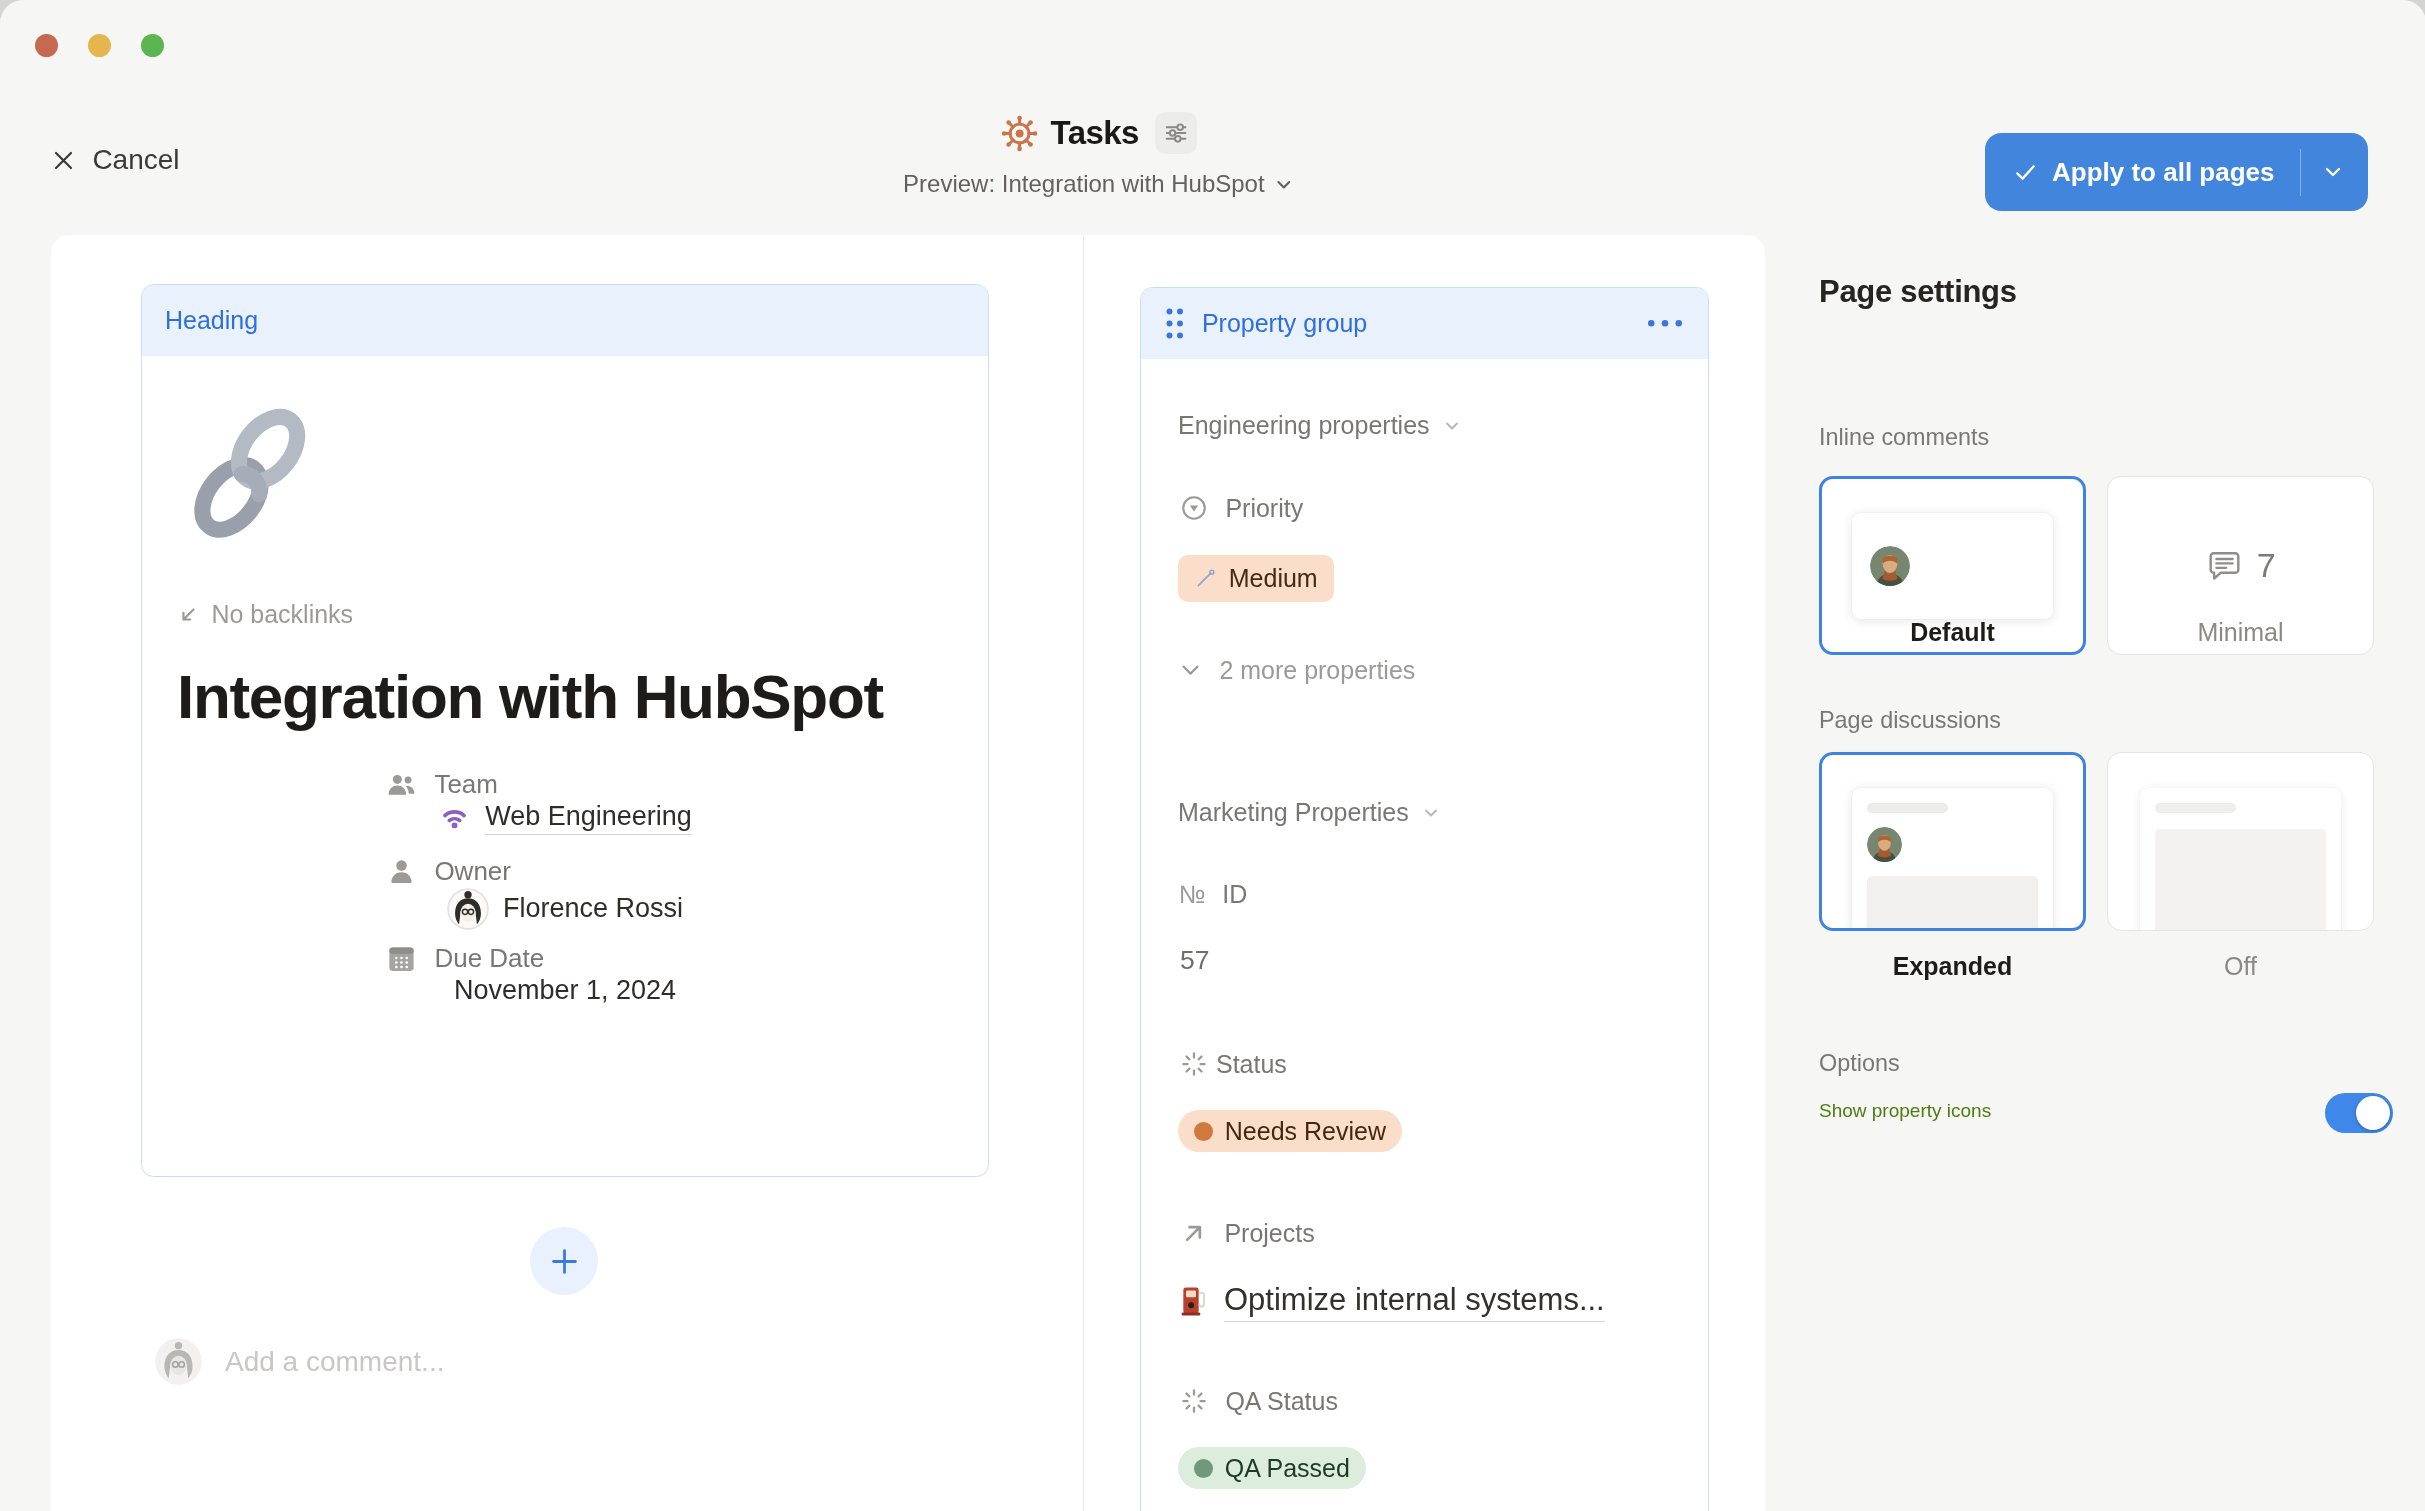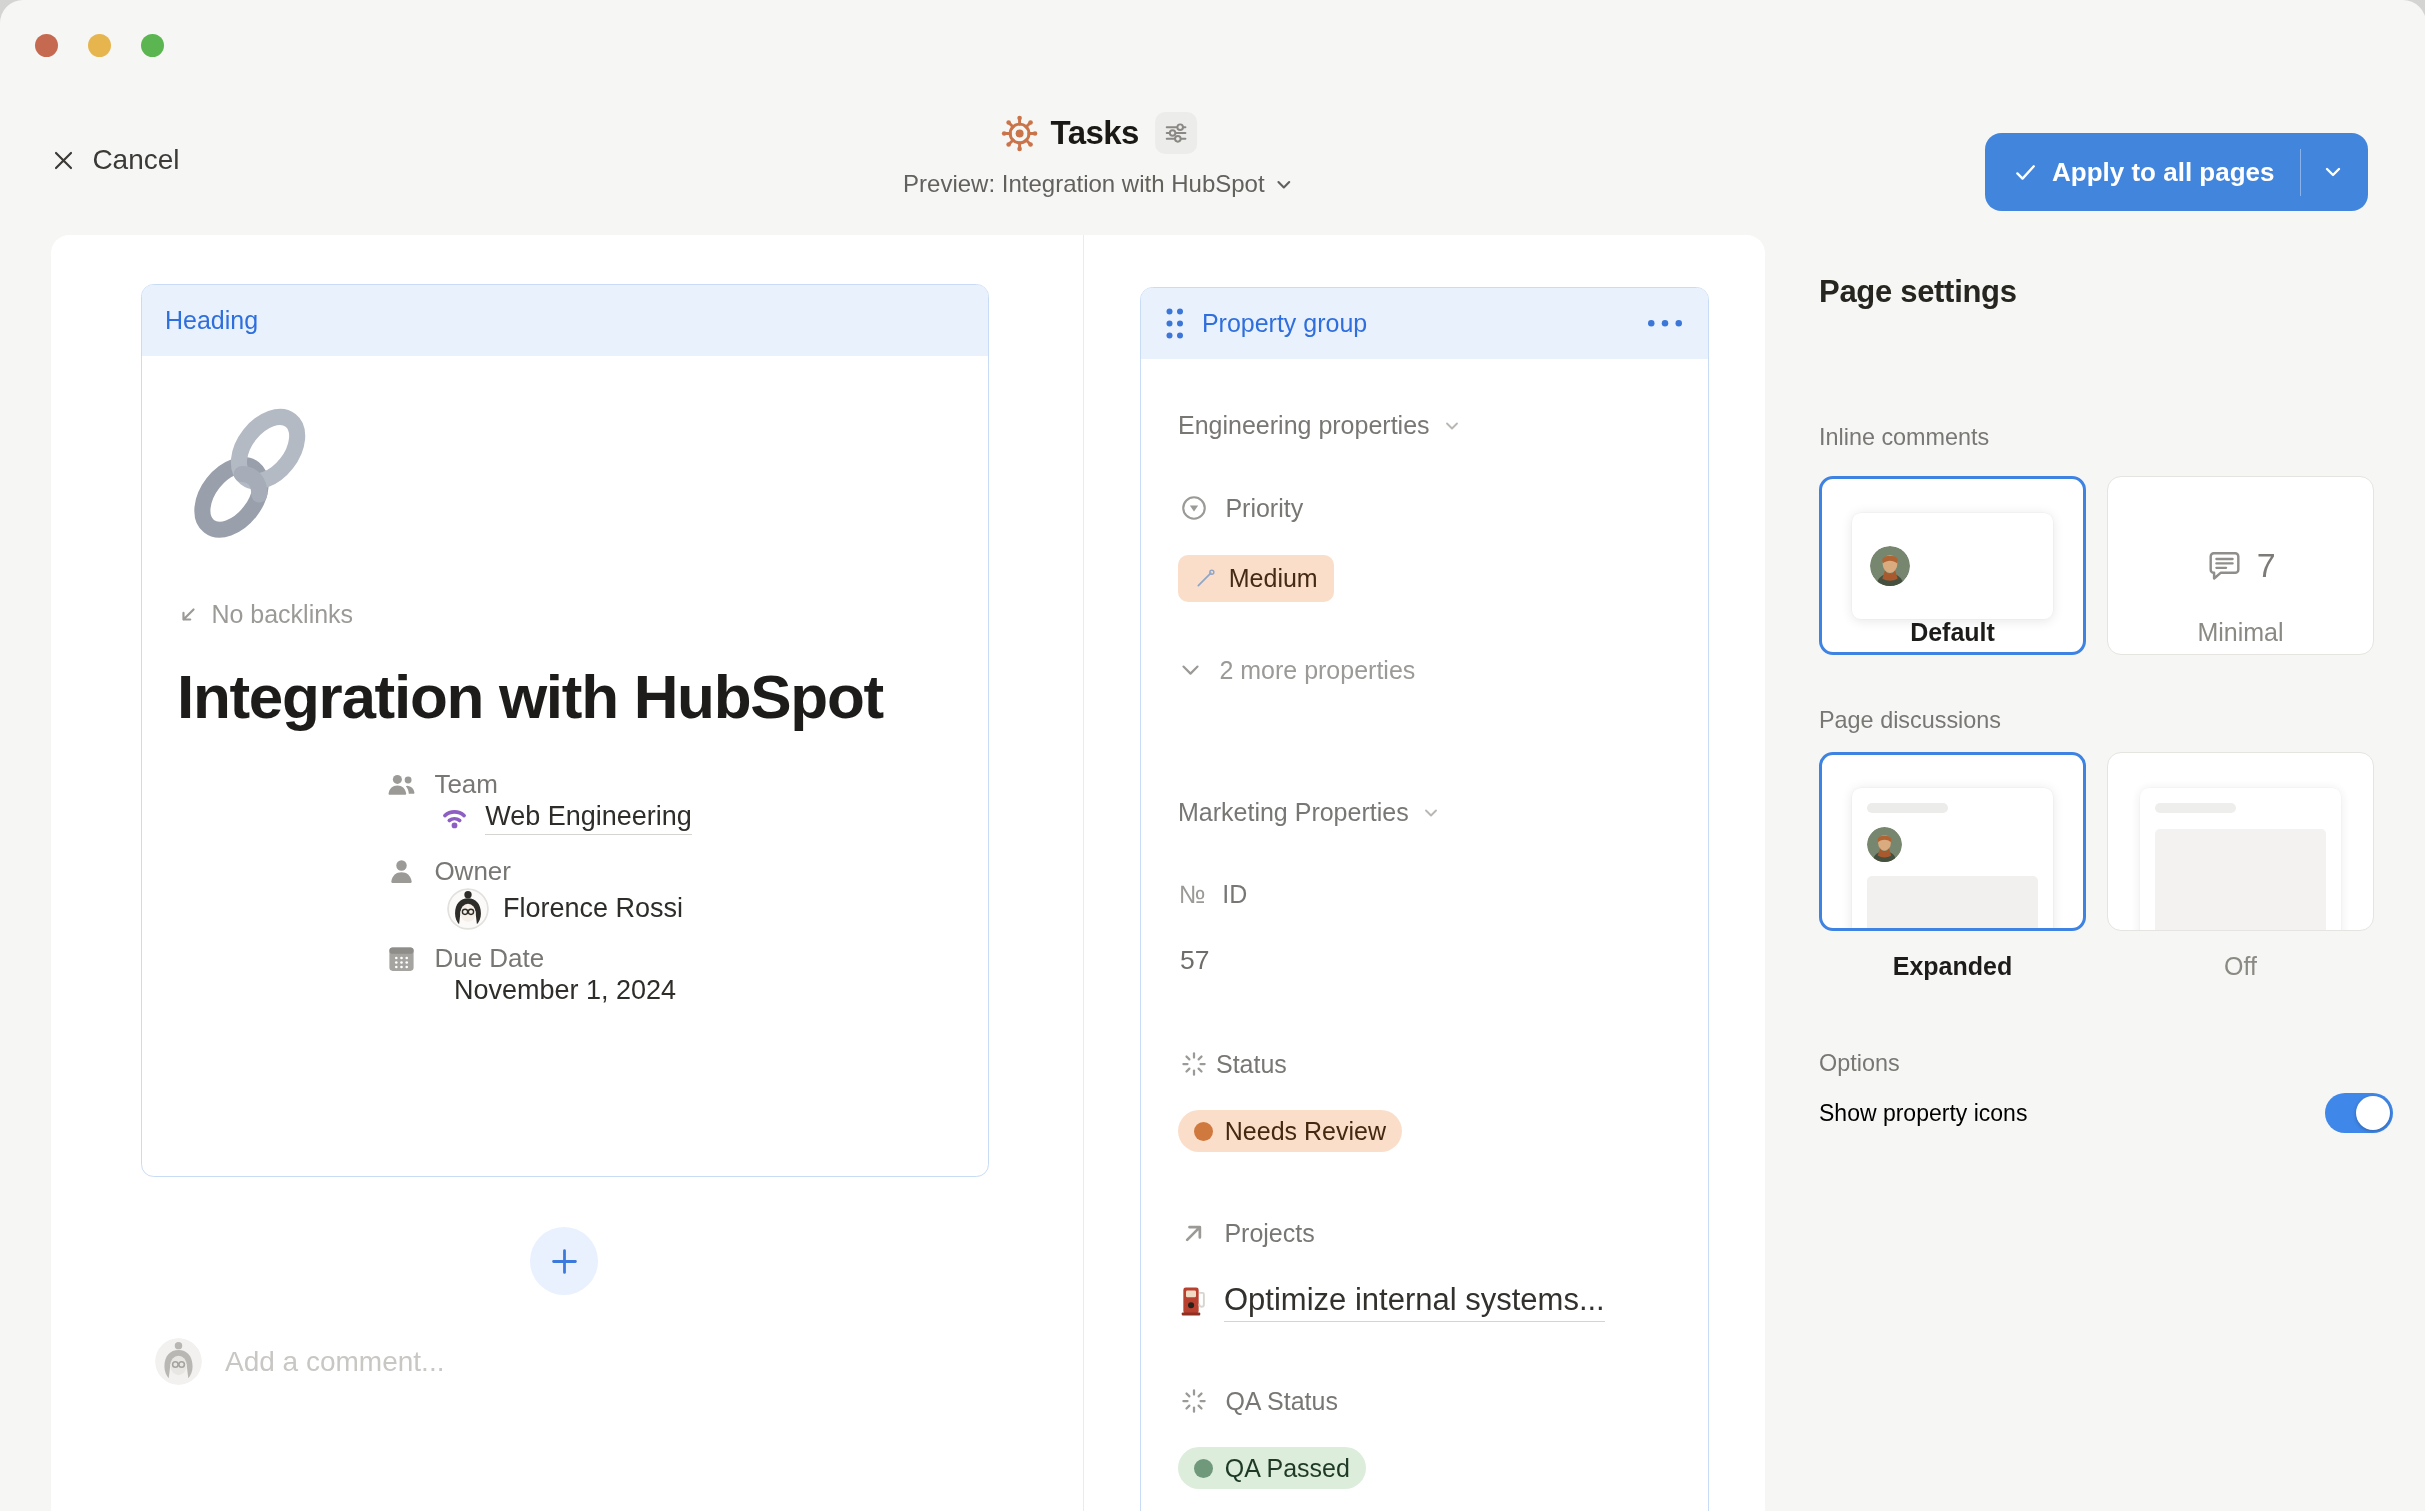--- a/index.html
+++ b/index.html
@@ -106,21 +106,21 @@
   .mp-row{ display:flex; align-items:center; gap:11.4px; margin-top:14px; }
   .mp-av{ width:35px; height:35px; border-radius:50%; overflow:hidden; flex:0 0 auto; }
   .mp-lines .l{ background:#e9e8e5; border-radius:4.4px; height:8.8px; }
   .mp-lines .l1{ width:101px; margin-bottom:8.8px; }
   .mp-lines .l2{ width:73px; }
   .mp-block{ margin-top:14px; background:#f1f0ee; border-radius:5px; height:76px; }
   .off-inner{ opacity:.85; }
   .toggle{ position:absolute; width:68px; height:40px; border-radius:20px; background:var(--toggle,#3f87e8); }
   .toggle .knob{ position:absolute; top:3.2px; right:3.2px; width:34px; height:34px; border-radius:50%;
                  background:#fff; box-shadow:0 1.3px 3.8px rgba(0,0,0,.25); }
-  .sp-label{ position:absolute; font-size:23px; color:#000000; }
+  .sp-label{ position:absolute; font-size:19px; color:#4d7c0f; }
   svg{ display:block; }
 </style>
 </head>
 <body>
 
 <div class="screen">
 
   <div class="traffic">
     <span class="t-red"></span>
     <span class="t-yellow"></span>

